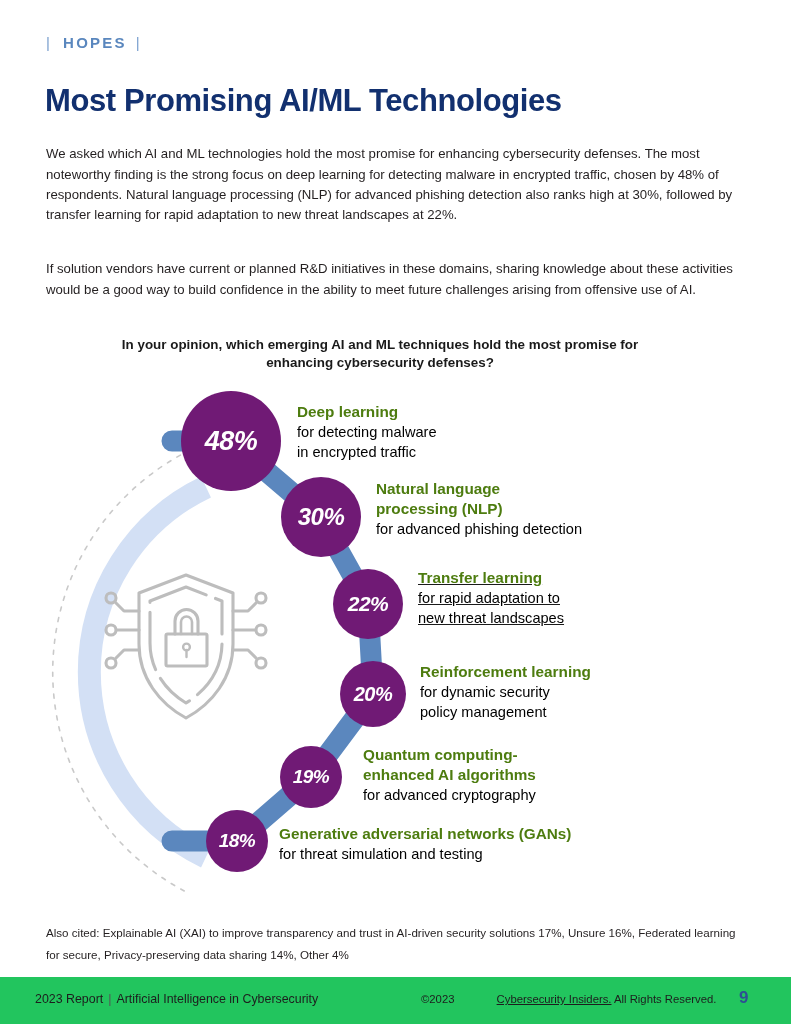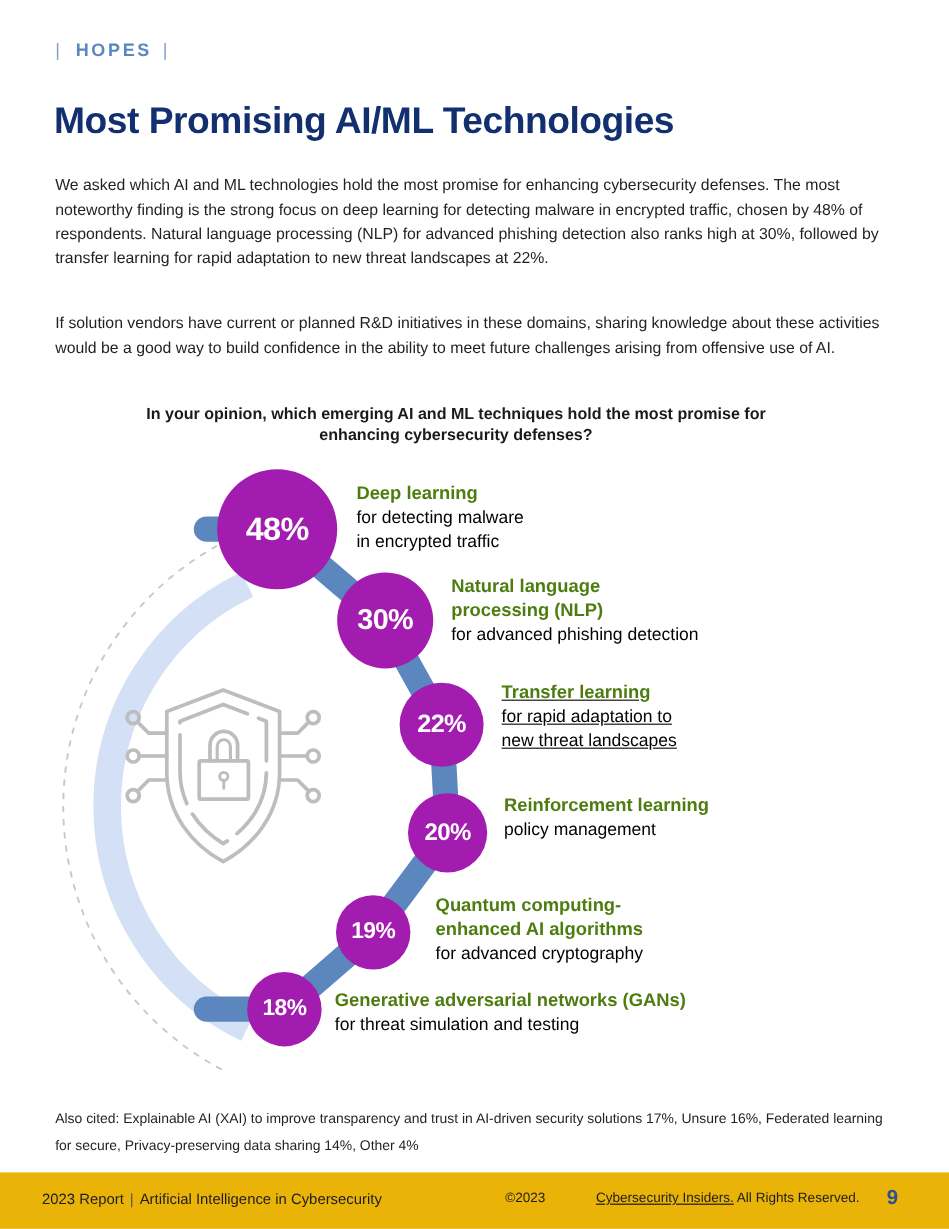--- a/index.html
+++ b/index.html
@@ -44,41 +44,42 @@
     position:absolute; left:95px; top:14px; width:570px;
     text-align:center; font-size:13.4px; font-weight:bold;
     line-height:18px; color:#1a1a1a;
   }
 
   .chart-svg { position:absolute; left:0; top:0; }
 
   .bubble {
     position:absolute;
     border-radius:50%;
-    background:#a21caf;
+    background:#701a75;
     color:#ffffff;
     display:flex; align-items:center; justify-content:center;
     font-weight:bold;
     letter-spacing:-0.5px;
+    font-style:italic;
   }
 
   .lbl { position:absolute; line-height:20px; }
   .lbl .t { font-size:15.3px; font-weight:bold; color:#4d7c0f; display:block; }
   .lbl .s { font-size:14.6px; font-weight:normal; color:#000000; display:block; }
 
   
   .alsocited {
     position:absolute; left:46px; top:910px; width:700px;
     font-size:11.6px; line-height:22px; color:#231f20;
   }
 
   
   .footer {
     position:absolute; left:0; top:977px; width:791px; height:47px;
-    background:#eab308;
+    background:#22c55e;
   }
   .footer-left {
     position:absolute; left:35px; top:15px;
     font-size:12.4px; color:#1d1d1d;
   }
   .footer-left .sep { padding:0 5px; color:#555; }
   .footer-center {
     position:absolute; left:421px; top:16px;
     font-size:11.3px; color:#1d1d1d;
   }
@@ -183,20 +184,21 @@
     </div>
 
     <div class="lbl" style="left:418px; top:246px;text-decoration:underline;">
       <span class="t">Transfer learning</span>
       <span class="s">for rapid adaptation to</span>
       <span class="s">new threat landscapes</span>
     </div>
 
     <div class="lbl" style="left:420px; top:340px;">
       <span class="t">Reinforcement learning</span>
+      <span class="s">for dynamic security</span>
       <span class="s">policy management</span>
     </div>
 
     <div class="lbl" style="left:363px; top:423px;">
       <span class="t">Quantum computing-</span>
       <span class="t">enhanced AI algorithms</span>
       <span class="s">for advanced cryptography</span>
     </div>
 
     <div class="lbl" style="left:279px; top:502px;">

